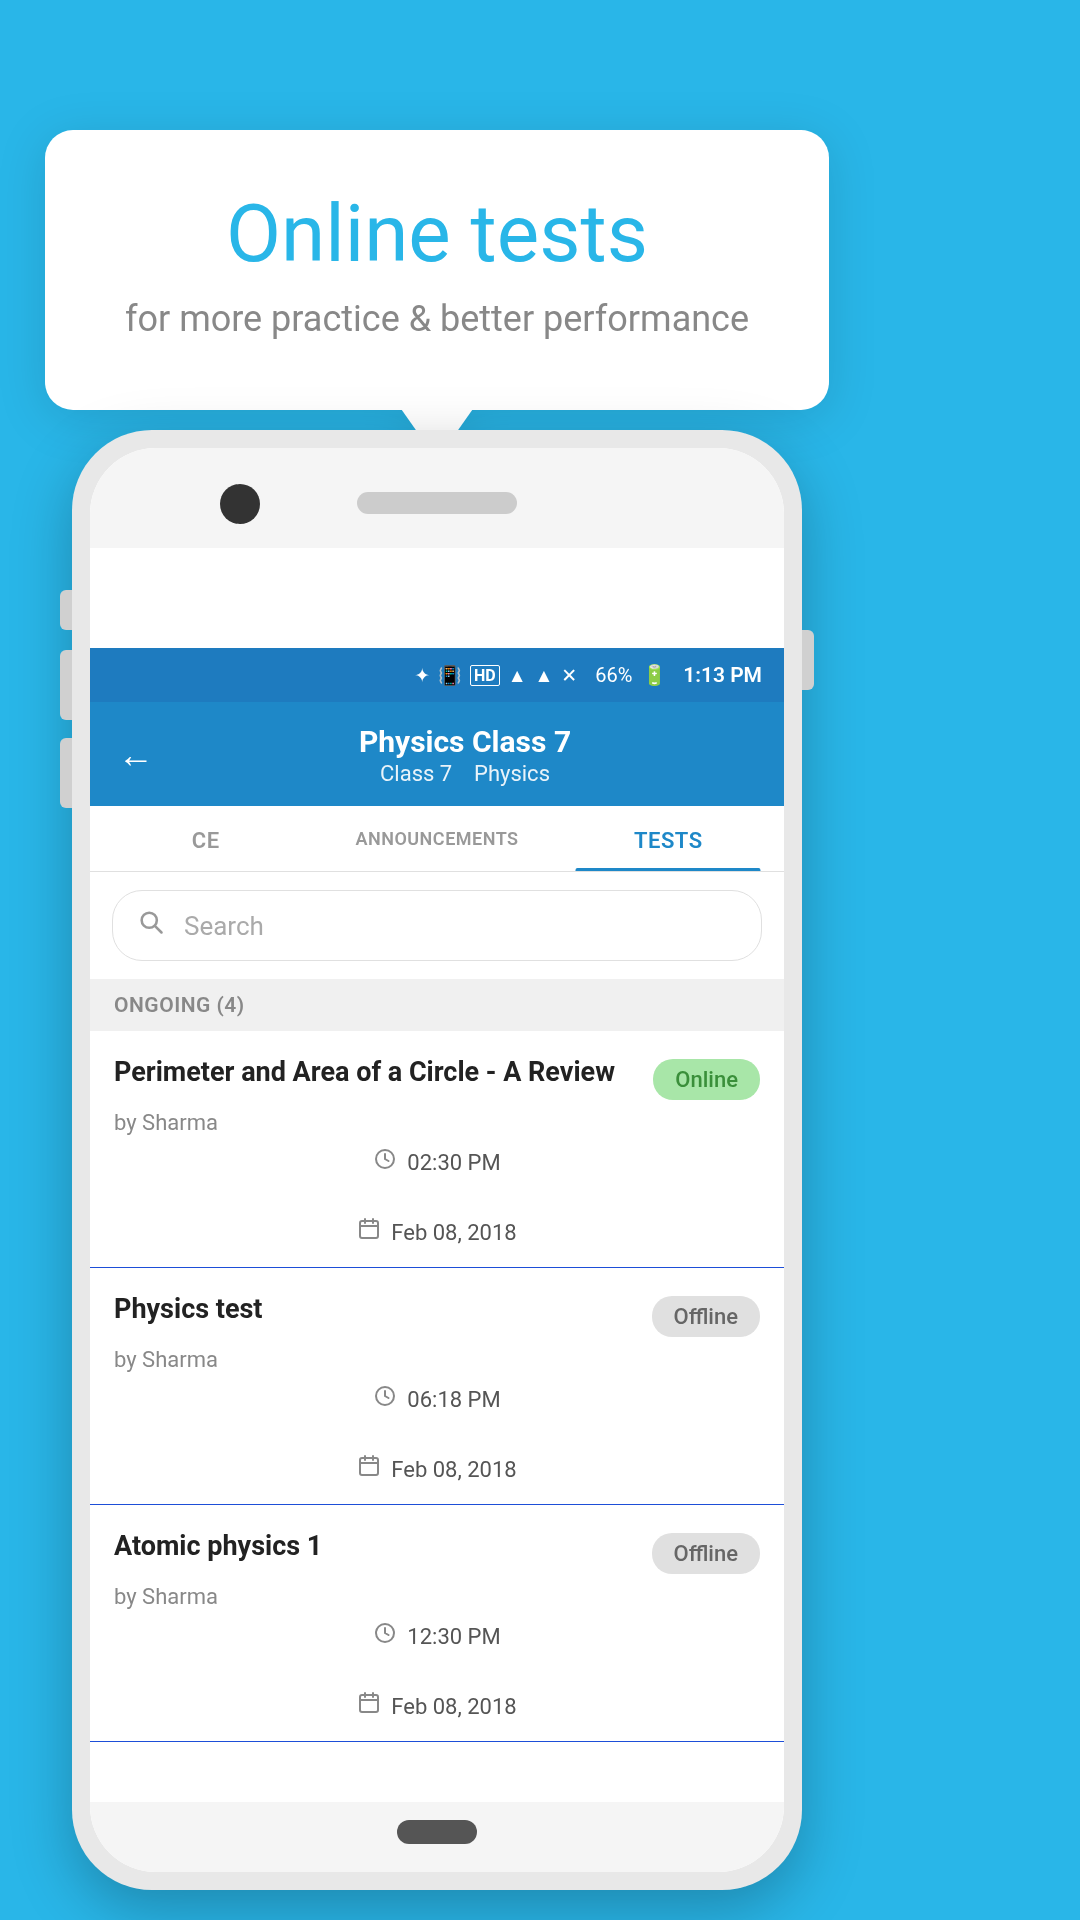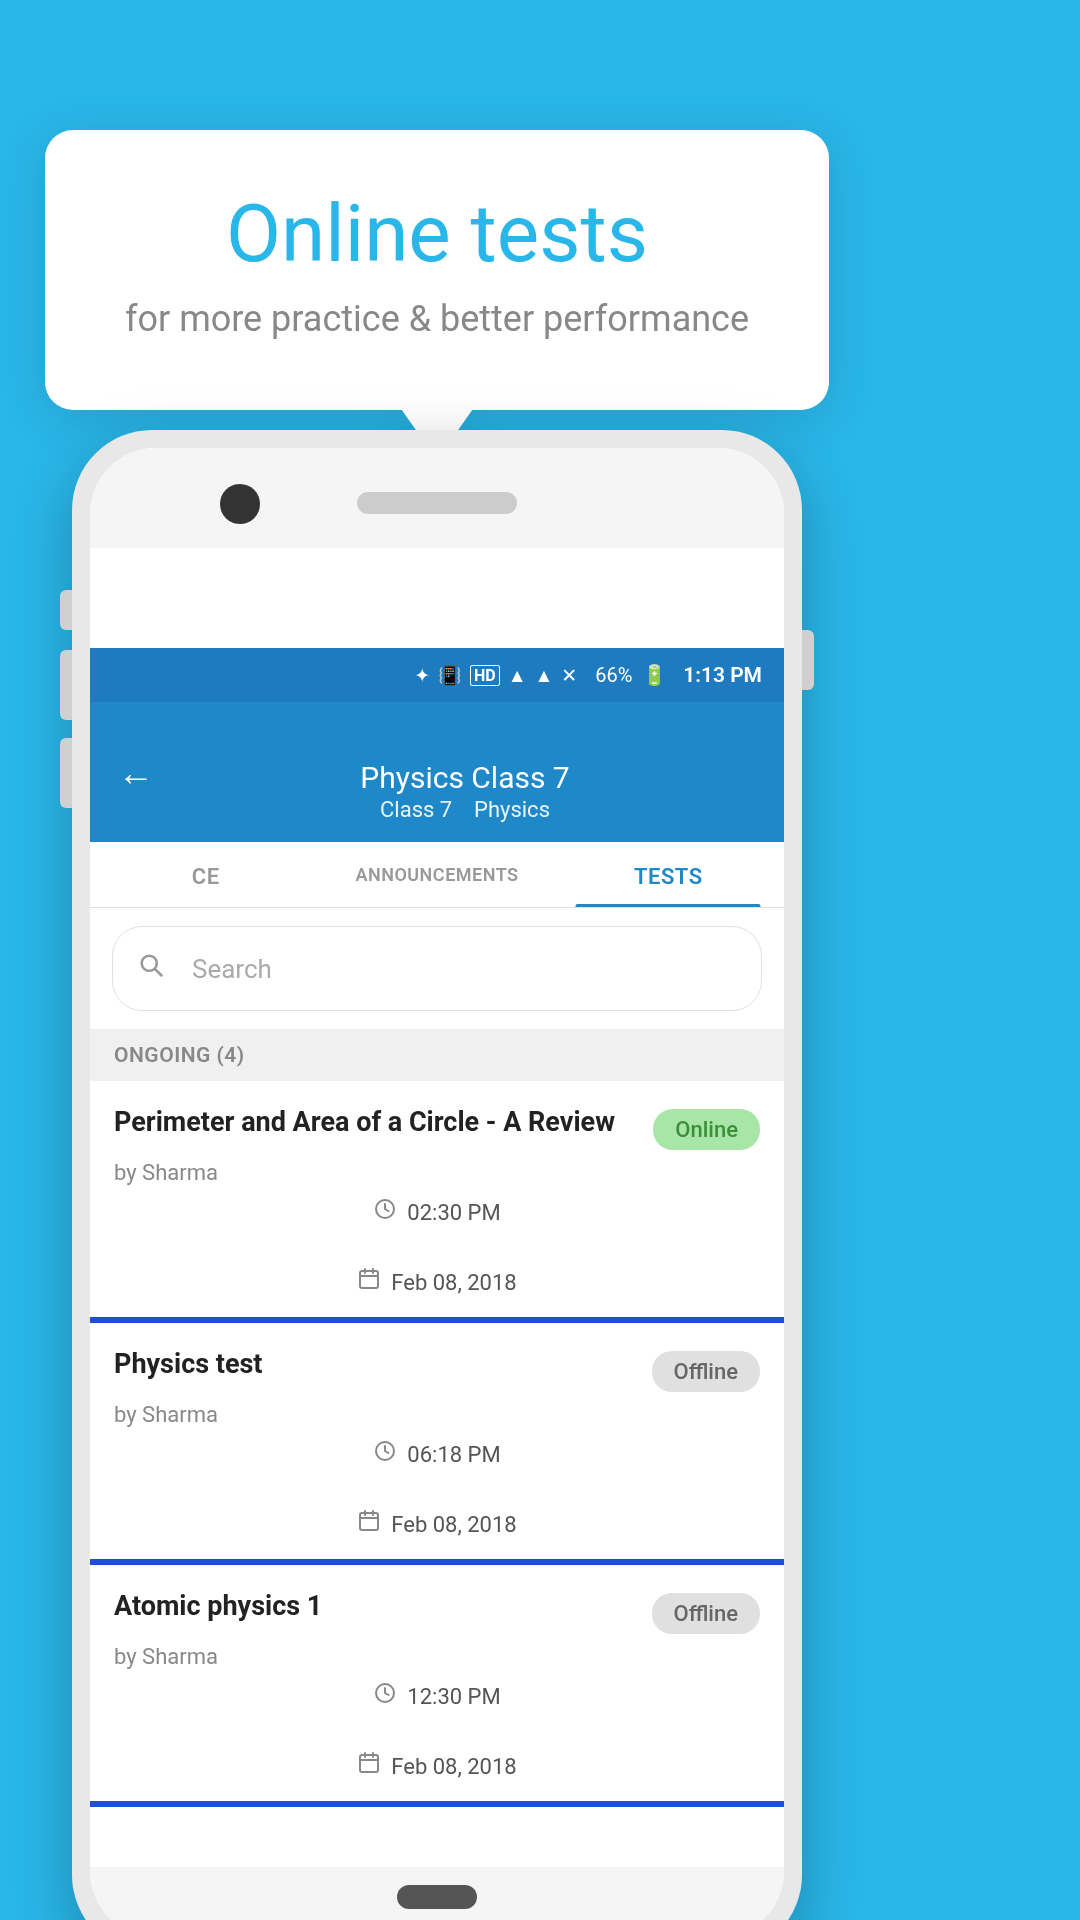--- a/index.html
+++ b/index.html
@@ -186,23 +186,22 @@
       cursor: pointer;
       margin-right: 20px;
       line-height: 1;
     }
     .app-bar-titles {
       text-align: center;
       flex: 1;
     }
     .app-bar-title {
       font-size: 30px;
-      font-weight: 400;
+      font-weight: 700;
       color: #fff;
-      margin-top: 36px;
     }
     .app-bar-subtitle {
       font-size: 22px;
       color: rgba(255,255,255,0.9);
       margin-top: 2px;
     }
 
     
     .tabs-bar {
       background: #fff;
@@ -239,22 +238,22 @@
     .search-container {
       background: #fff;
       padding: 18px 22px;
     }
     .search-bar {
       background: #fff;
       border: 1px solid #e0e0e0;
       border-radius: 30px;
       display: flex;
       align-items: center;
-      padding: 24px 24px;
-      gap: 27px;
+      padding: 17px 24px;
+      gap: 19px;
     }
     .search-icon-svg {
       color: #999;
       font-size: 28px;
     }
     .search-input-text {
       font-size: 26px;
       color: #aaa;
     }
 
@@ -265,21 +264,21 @@
       font-size: 21px;
       font-weight: 600;
       color: #888;
       letter-spacing: 0.5px;
     }
 
     
     .test-item {
       background: #fff;
       padding: 24px 24px 20px;
-      border-bottom: 6px solid #1d4ed8;
+      border-bottom: 1px solid #1d4ed8;
     }
     .test-item-top {
       display: flex;
       justify-content: space-between;
       align-items: flex-start;
       margin-bottom: 10px;
     }
     .test-title {
       font-size: 27px;
       font-weight: 700;

